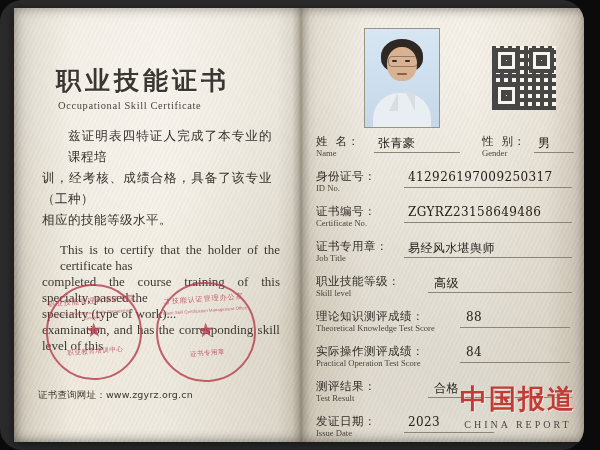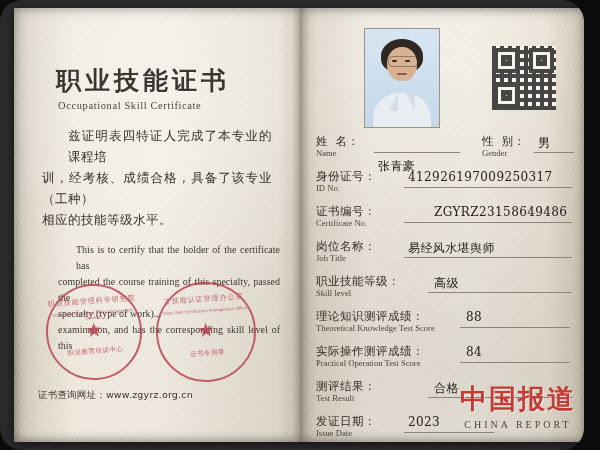--- a/index.html
+++ b/index.html
@@ -94,24 +94,24 @@
     font-size: 12.6px;
     line-height: 21px;
     color: #35312c;
     margin: 14px 14px 0 4px;
     text-align: justify;
     letter-spacing: .4px;
   }
   .body-cn .indent { margin-left: 26px; }
   .body-en {
     font-family: "Liberation Serif", serif;
-    font-size: 10px;
+    font-size: 13px;
     line-height: 16px;
     color: #3d3931;
-    margin: 12px 6px 0 20px;
+    margin: 12px 6px 0 4px;
     text-align: justify;
   }
   .body-en .indent { margin-left: 18px; }
 
   
   .seal {
     position: absolute;
     border: 2px solid #b5384a;
     border-radius: 50%;
     color: #b5384a;
@@ -309,28 +309,28 @@
     color: #23201c;
     letter-spacing: .4px;
     white-space: nowrap;
   }
   .f-rule {
     position: absolute;
     top: 18px;
     height: 0;
     border-bottom: 1px solid #8b8577;
   }
-  .v-name   { left: 62px; margin-top: 23px; }
+  .v-name   { left: 62px; }
   .r-name   { left: 58px; width: 86px; }
   .l-gender { left: 166px; }
   .v-gender { left: 222px; }
   .r-gender { left: 218px; width: 40px; }
   .v-wide   { left: 92px; }
   .r-wide   { left: 88px; width: 168px; }
-  .v-wide2  { left: 92px; margin-left: 26px; }
+  .v-wide2  { left: 92px; }
   .r-wide2  { left: 88px; width: 168px; }
   .v-mid    { left: 118px; }
   .r-mid    { left: 112px; width: 144px; }
   .v-score  { left: 150px; }
   .r-score  { left: 144px; width: 110px; }
   .v-date   { left: 92px; }
   .r-date   { left: 88px; width: 90px; }
 
   
   .watermark {
@@ -439,21 +439,21 @@
         </div>
 
         <div class="field">
           <div class="f-label">证书编号：</div>
           <div class="f-label-en">Certificate No.</div>
           <div class="f-value v-wide2">ZGYRZ23158649486</div>
           <div class="f-rule r-wide2"></div>
         </div>
 
         <div class="field">
-          <div class="f-label">岗位名称：</div>
+          <div class="f-label">证书专用章：</div>
           <div class="f-label-en">Job Title</div>
           <div class="f-value v-wide">易经风水堪舆师</div>
           <div class="f-rule r-wide"></div>
         </div>
 
         <div class="field">
           <div class="f-label">职业技能等级：</div>
           <div class="f-label-en">Skill level</div>
           <div class="f-value v-mid">高级</div>
           <div class="f-rule r-mid"></div>

